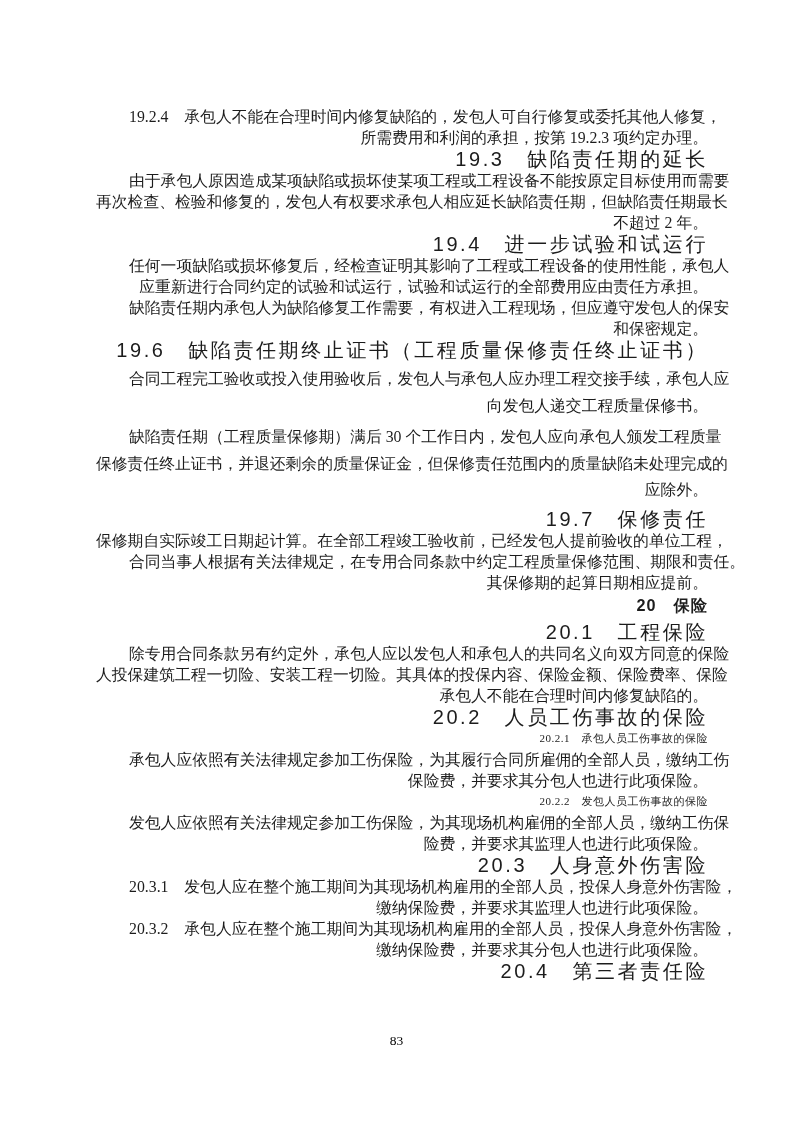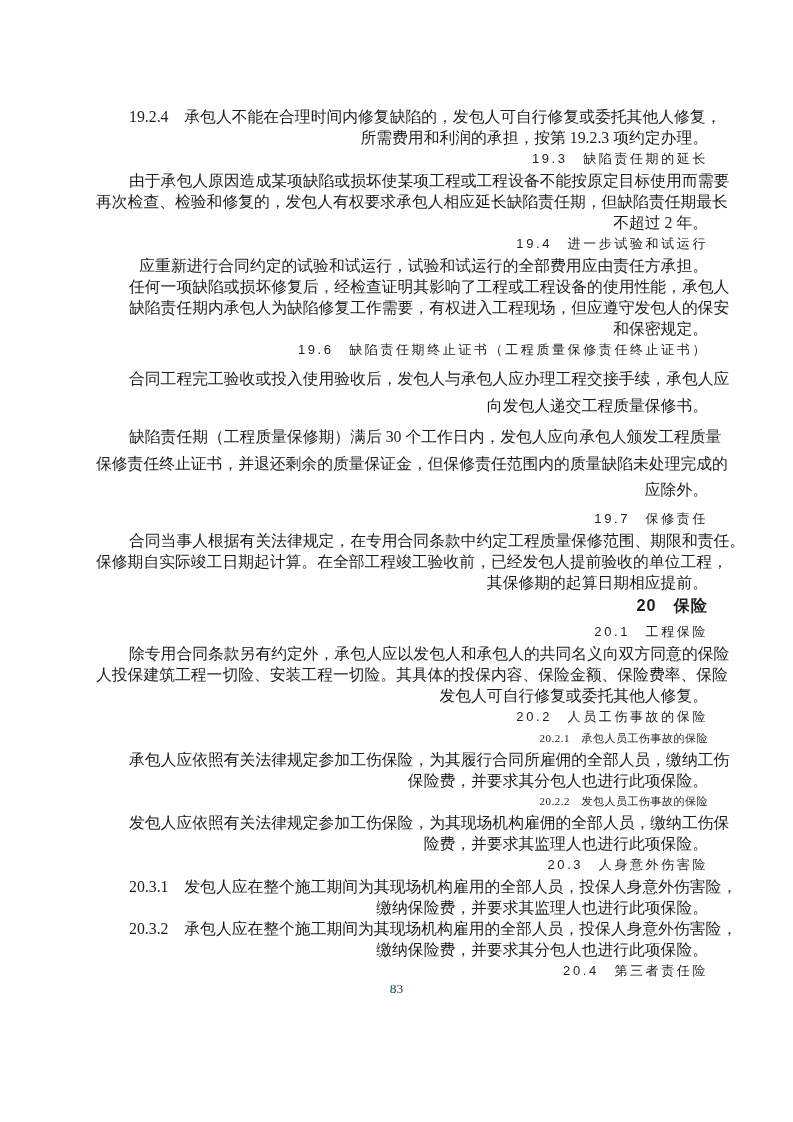--- a/index.html
+++ b/index.html
@@ -39,21 +39,21 @@
     margin: 5px 0 4px 0;
   }
   .body-loose .line {
     font-size: 15.8px;
     line-height: 26.5px;
   }
   .indent { padding-left: 33px; }
   
   .h2 .line {
     font-family: "Liberation Sans", "DejaVu Sans", sans-serif;
-    font-size: 13px;
+    font-size: 20px;
     line-height: 22px;
     letter-spacing: 2.6px;
   }
   
   .h3 .line {
     font-size: 11px;
     line-height: 21px;
     letter-spacing: 0.5px;
   }
   
@@ -64,25 +64,25 @@
     font-family: "Liberation Sans", "DejaVu Sans", sans-serif;
     font-weight: 700;
     font-size: 16.2px;
     line-height: 22px;
     letter-spacing: 1px;
   }
   .footer {
     position: absolute;
     left: 0;
     right: 0;
-    top: 980px;
+    top: 1032px;
     text-align: center;
     font-size: 13.5px;
     line-height: 18px;
-    color: #0c4a6e;
+    color: #000000;
   }
 </style>
 </head>
 <body>
 
 <div class="page">
   <div class="content" id="doc-content">
       <div class="block body">
         <div class="line indent">19.2.4　承包人不能在合理时间内修复缺陷的，发包人可自行修复或委托其他人修复，</div>
         <div class="line">所需费用和利润的承担，按第 19.2.3 项约定办理。</div>
@@ -92,22 +92,22 @@
       </div>
       <div class="block body">
         <div class="line indent">由于承包人原因造成某项缺陷或损坏使某项工程或工程设备不能按原定目标使用而需要</div>
         <div class="line">再次检查、检验和修复的，发包人有权要求承包人相应延长缺陷责任期，但缺陷责任期最长</div>
         <div class="line">不超过 2 年。</div>
       </div>
       <div class="block h2">
         <div class="line">19.4　进一步试验和试运行</div>
       </div>
       <div class="block body">
+        <div class="line indent">任何一项缺陷或损坏修复后，经检查证明其影响了工程或工程设备的使用性能，承包人</div>
         <div class="line">应重新进行合同约定的试验和试运行，试验和试运行的全部费用应由责任方承担。</div>
-        <div class="line indent">任何一项缺陷或损坏修复后，经检查证明其影响了工程或工程设备的使用性能，承包人</div>
       </div>
       <div class="block body">
         <div class="line indent">缺陷责任期内承包人为缺陷修复工作需要，有权进入工程现场，但应遵守发包人的保安</div>
         <div class="line">和保密规定。</div>
       </div>
       <div class="block h2">
         <div class="line">19.6　缺陷责任期终止证书（工程质量保修责任终止证书）</div>
       </div>
       <div class="block body-loose">
         <div class="line indent">合同工程完工验收或投入使用验收后，发包人与承包人应办理工程交接手续，承包人应</div>
@@ -115,34 +115,34 @@
       </div>
       <div class="block body-loose">
         <div class="line indent">缺陷责任期（工程质量保修期）满后 30 个工作日内，发包人应向承包人颁发工程质量</div>
         <div class="line">保修责任终止证书，并退还剩余的质量保证金，但保修责任范围内的质量缺陷未处理完成的</div>
         <div class="line">应除外。</div>
       </div>
       <div class="block h2">
         <div class="line">19.7　保修责任</div>
       </div>
       <div class="block body">
+        <div class="line">保修期自实际竣工日期起计算。在全部工程竣工验收前，已经发包人提前验收的单位工程，</div>
         <div class="line indent">合同当事人根据有关法律规定，在专用合同条款中约定工程质量保修范围、期限和责任。</div>
-        <div class="line">保修期自实际竣工日期起计算。在全部工程竣工验收前，已经发包人提前验收的单位工程，</div>
         <div class="line">其保修期的起算日期相应提前。</div>
       </div>
       <div class="block h1">
         <div class="line">20　保险</div>
       </div>
       <div class="block h2">
         <div class="line">20.1　工程保险</div>
       </div>
       <div class="block body">
         <div class="line indent">除专用合同条款另有约定外，承包人应以发包人和承包人的共同名义向双方同意的保险</div>
         <div class="line">人投保建筑工程一切险、安装工程一切险。其具体的投保内容、保险金额、保险费率、保险</div>
-        <div class="line">发包人可自行修复或委托其他人修复。</div>
+        <div class="line">承包人不能在合理时间内修复缺陷的。</div>
       </div>
       <div class="block h2">
         <div class="line">20.2　人员工伤事故的保险</div>
       </div>
       <div class="block h3">
         <div class="line indent">20.2.1　承包人员工伤事故的保险</div>
       </div>
       <div class="block body">
         <div class="line indent">承包人应依照有关法律规定参加工伤保险，为其履行合同所雇佣的全部人员，缴纳工伤</div>
         <div class="line">保险费，并要求其分包人也进行此项保险。</div>

